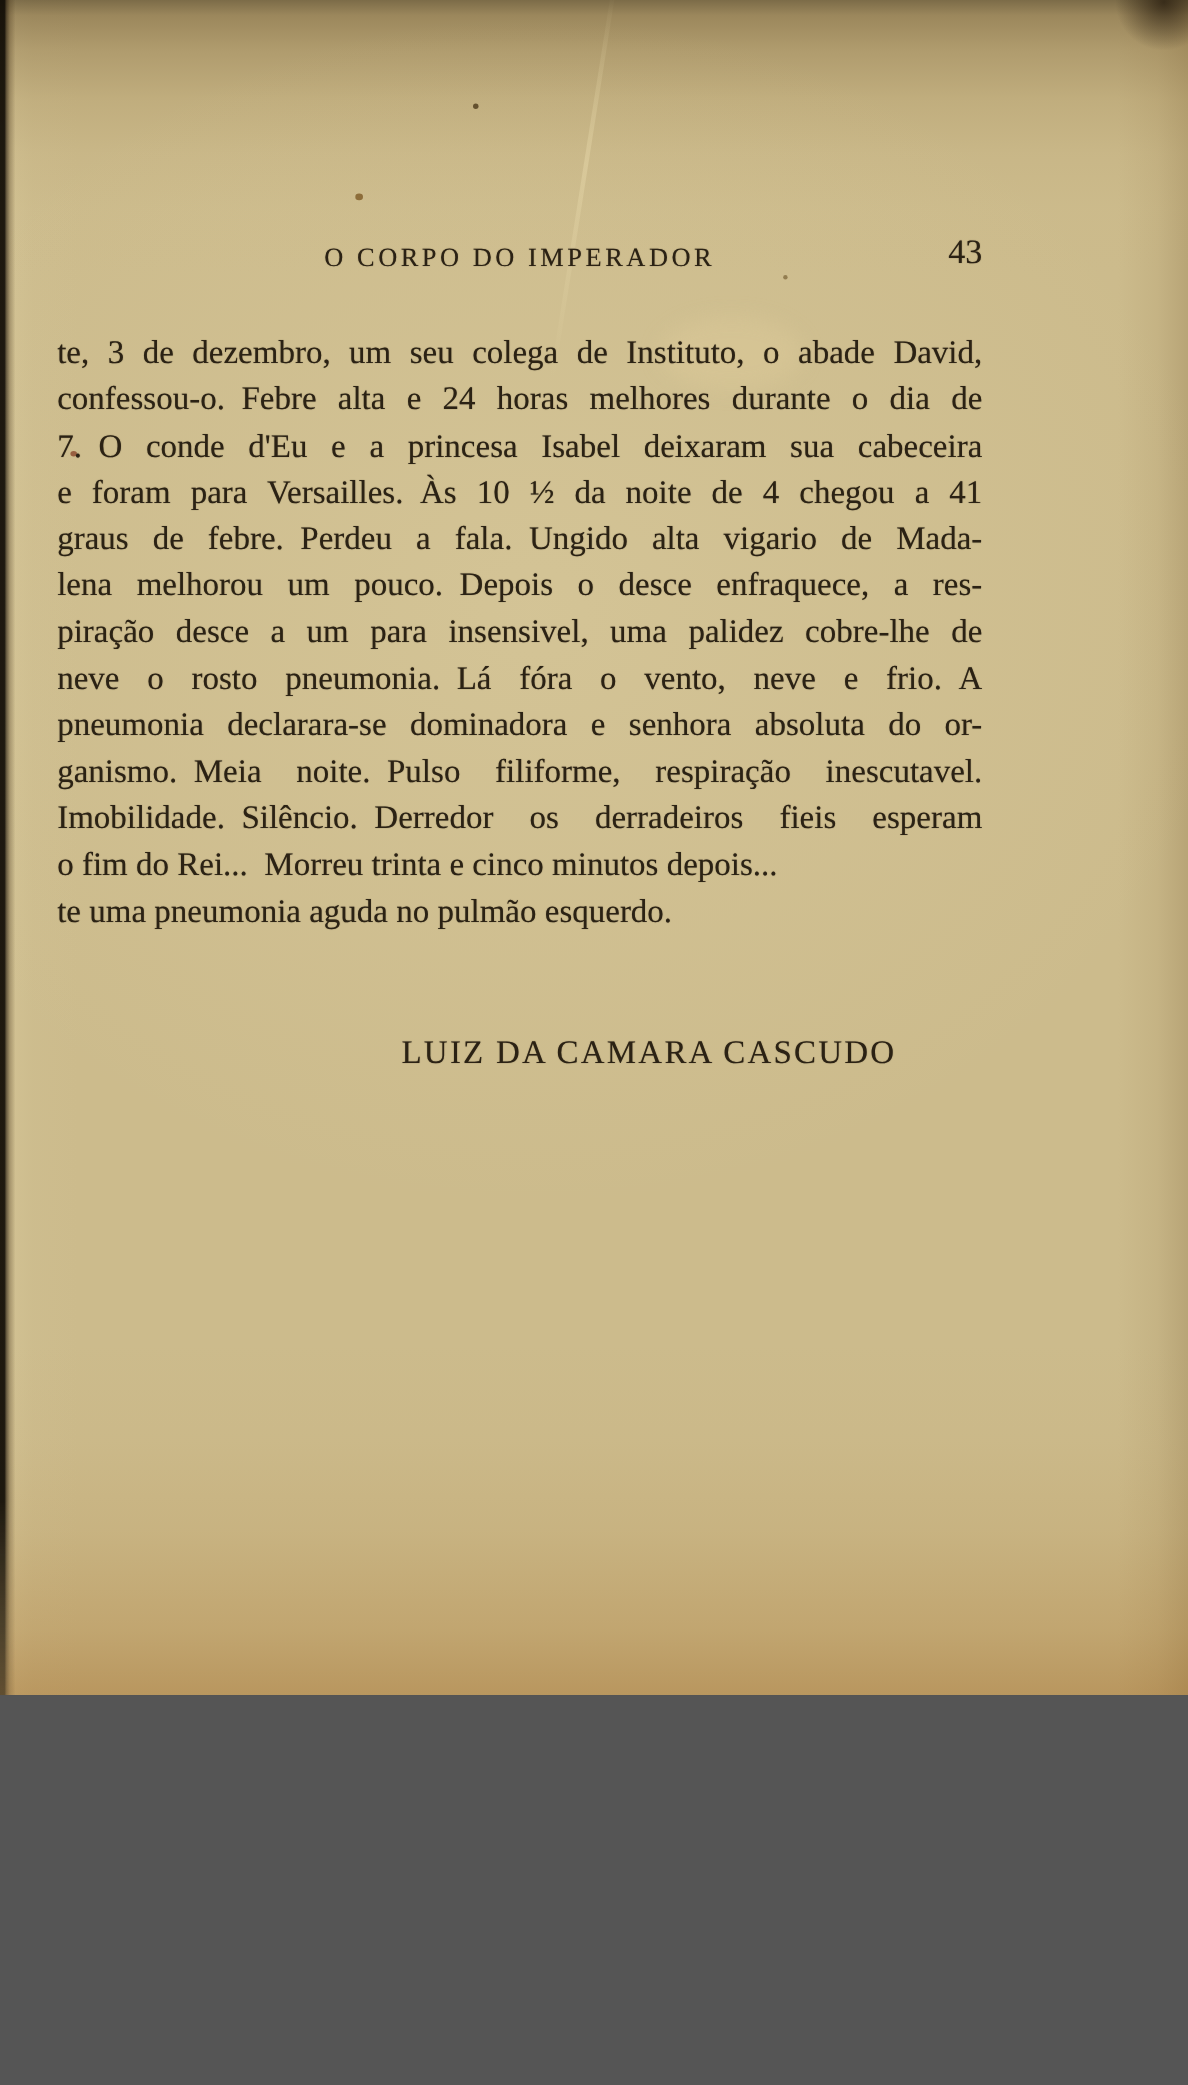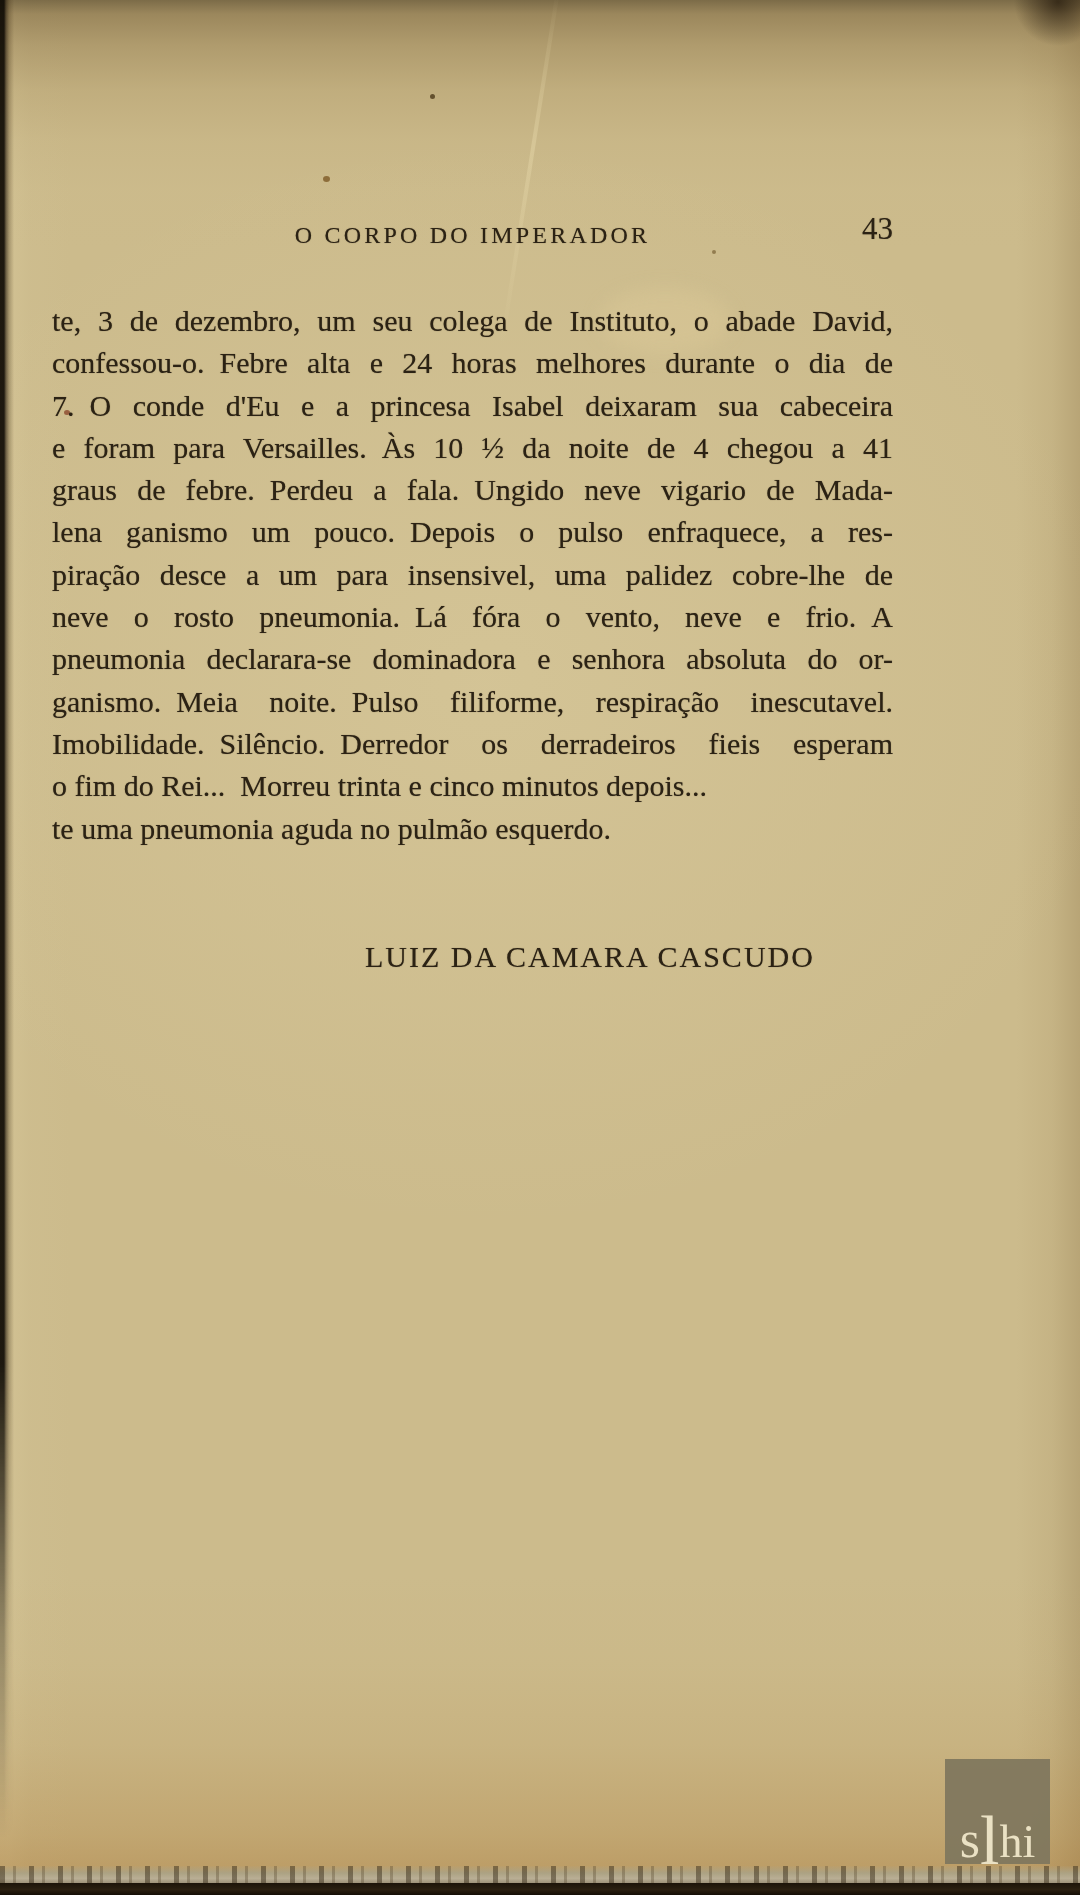--- a/index.html
+++ b/index.html
@@ -1,17 +1,17 @@
 <!DOCTYPE html>
 <html><head>
 <meta charset="utf-8">
 <style>
   html,body { margin:0; padding:0; background:#555; }
   .page {
-    position:relative; width:1080px; height:1895px; overflow:hidden;
+    position:relative; width:1080px; height:1541px; overflow:hidden;
     font-family:"Liberation Serif", serif;
     background-image:
       radial-gradient(circle at 1058px 2px, rgba(28,18,7,.7), rgba(28,18,7,0) 44px),
       radial-gradient(ellipse 900px 760px at 45% 36%, rgba(238,226,184,.22), rgba(238,226,184,0) 72%),
       linear-gradient(180deg, rgba(58,42,16,.55) 0px, rgba(96,72,34,.45) 14px, rgba(120,94,50,.34) 45px, rgba(150,124,74,.22) 90px, rgba(176,152,102,.12) 140px, rgba(196,174,122,.05) 190px, rgba(196,174,122,0) 250px),
       linear-gradient(0deg, rgba(158,100,32,.42) 0px, rgba(168,116,48,.30) 60px, rgba(178,136,72,.16) 150px, rgba(188,154,96,.07) 230px, rgba(188,154,96,0) 320px),
       linear-gradient(270deg, rgba(126,100,56,.26) 0px, rgba(146,122,76,.12) 28px, rgba(146,122,76,0) 64px),
       linear-gradient(90deg, rgba(222,207,162,.30) 8px, rgba(212,197,152,.14) 30px, rgba(212,197,152,0) 72px);
     background-color:#ccbb8c;
   }
@@ -102,22 +102,22 @@
   <div class="running-head">
     <div class="head-title">O CORPO DO IMPERADOR</div>
     <div class="page-num">43</div>
   </div>
 
   <div class="text-block">
     <div class="line">te, 3 de dezembro, um seu colega de Instituto, o abade David,</div>
     <div class="line">confessou-o. Febre alta e 24 horas melhores durante o dia de</div>
     <div class="line">7. O conde d'Eu e a princesa Isabel deixaram sua cabeceira</div>
     <div class="line">e foram para Versailles. Às 10 ½ da noite de 4 chegou a 41</div>
-    <div class="line">graus de febre. Perdeu a fala. Ungido neve vigario de Mada-</div>
-    <div class="line">lena ganismo um pouco. Depois o pulso enfraquece, a res-</div>
+    <div class="line">graus de febre. Perdeu a fala. Ungido alta vigario de Mada-</div>
+    <div class="line">lena melhorou um pouco. Depois o desce enfraquece, a res-</div>
     <div class="line">piração desce a um para insensivel, uma palidez cobre-lhe de</div>
     <div class="line">neve o rosto pneumonia. Lá fóra o vento, neve e frio. A</div>
     <div class="line">pneumonia declarara-se dominadora e senhora absoluta do or-</div>
     <div class="line">ganismo. Meia noite. Pulso filiforme, respiração inescutavel.</div>
     <div class="line">Imobilidade. Silêncio. Derredor os derradeiros fieis esperam</div>
     <div class="line para-end">o fim do Rei... Morreu trinta e cinco minutos depois...</div>
     <div class="line para-end">te uma pneumonia aguda no pulmão esquerdo.</div>
   </div>
 
   <div class="signature">LUIZ DA CAMARA CASCUDO</div>

